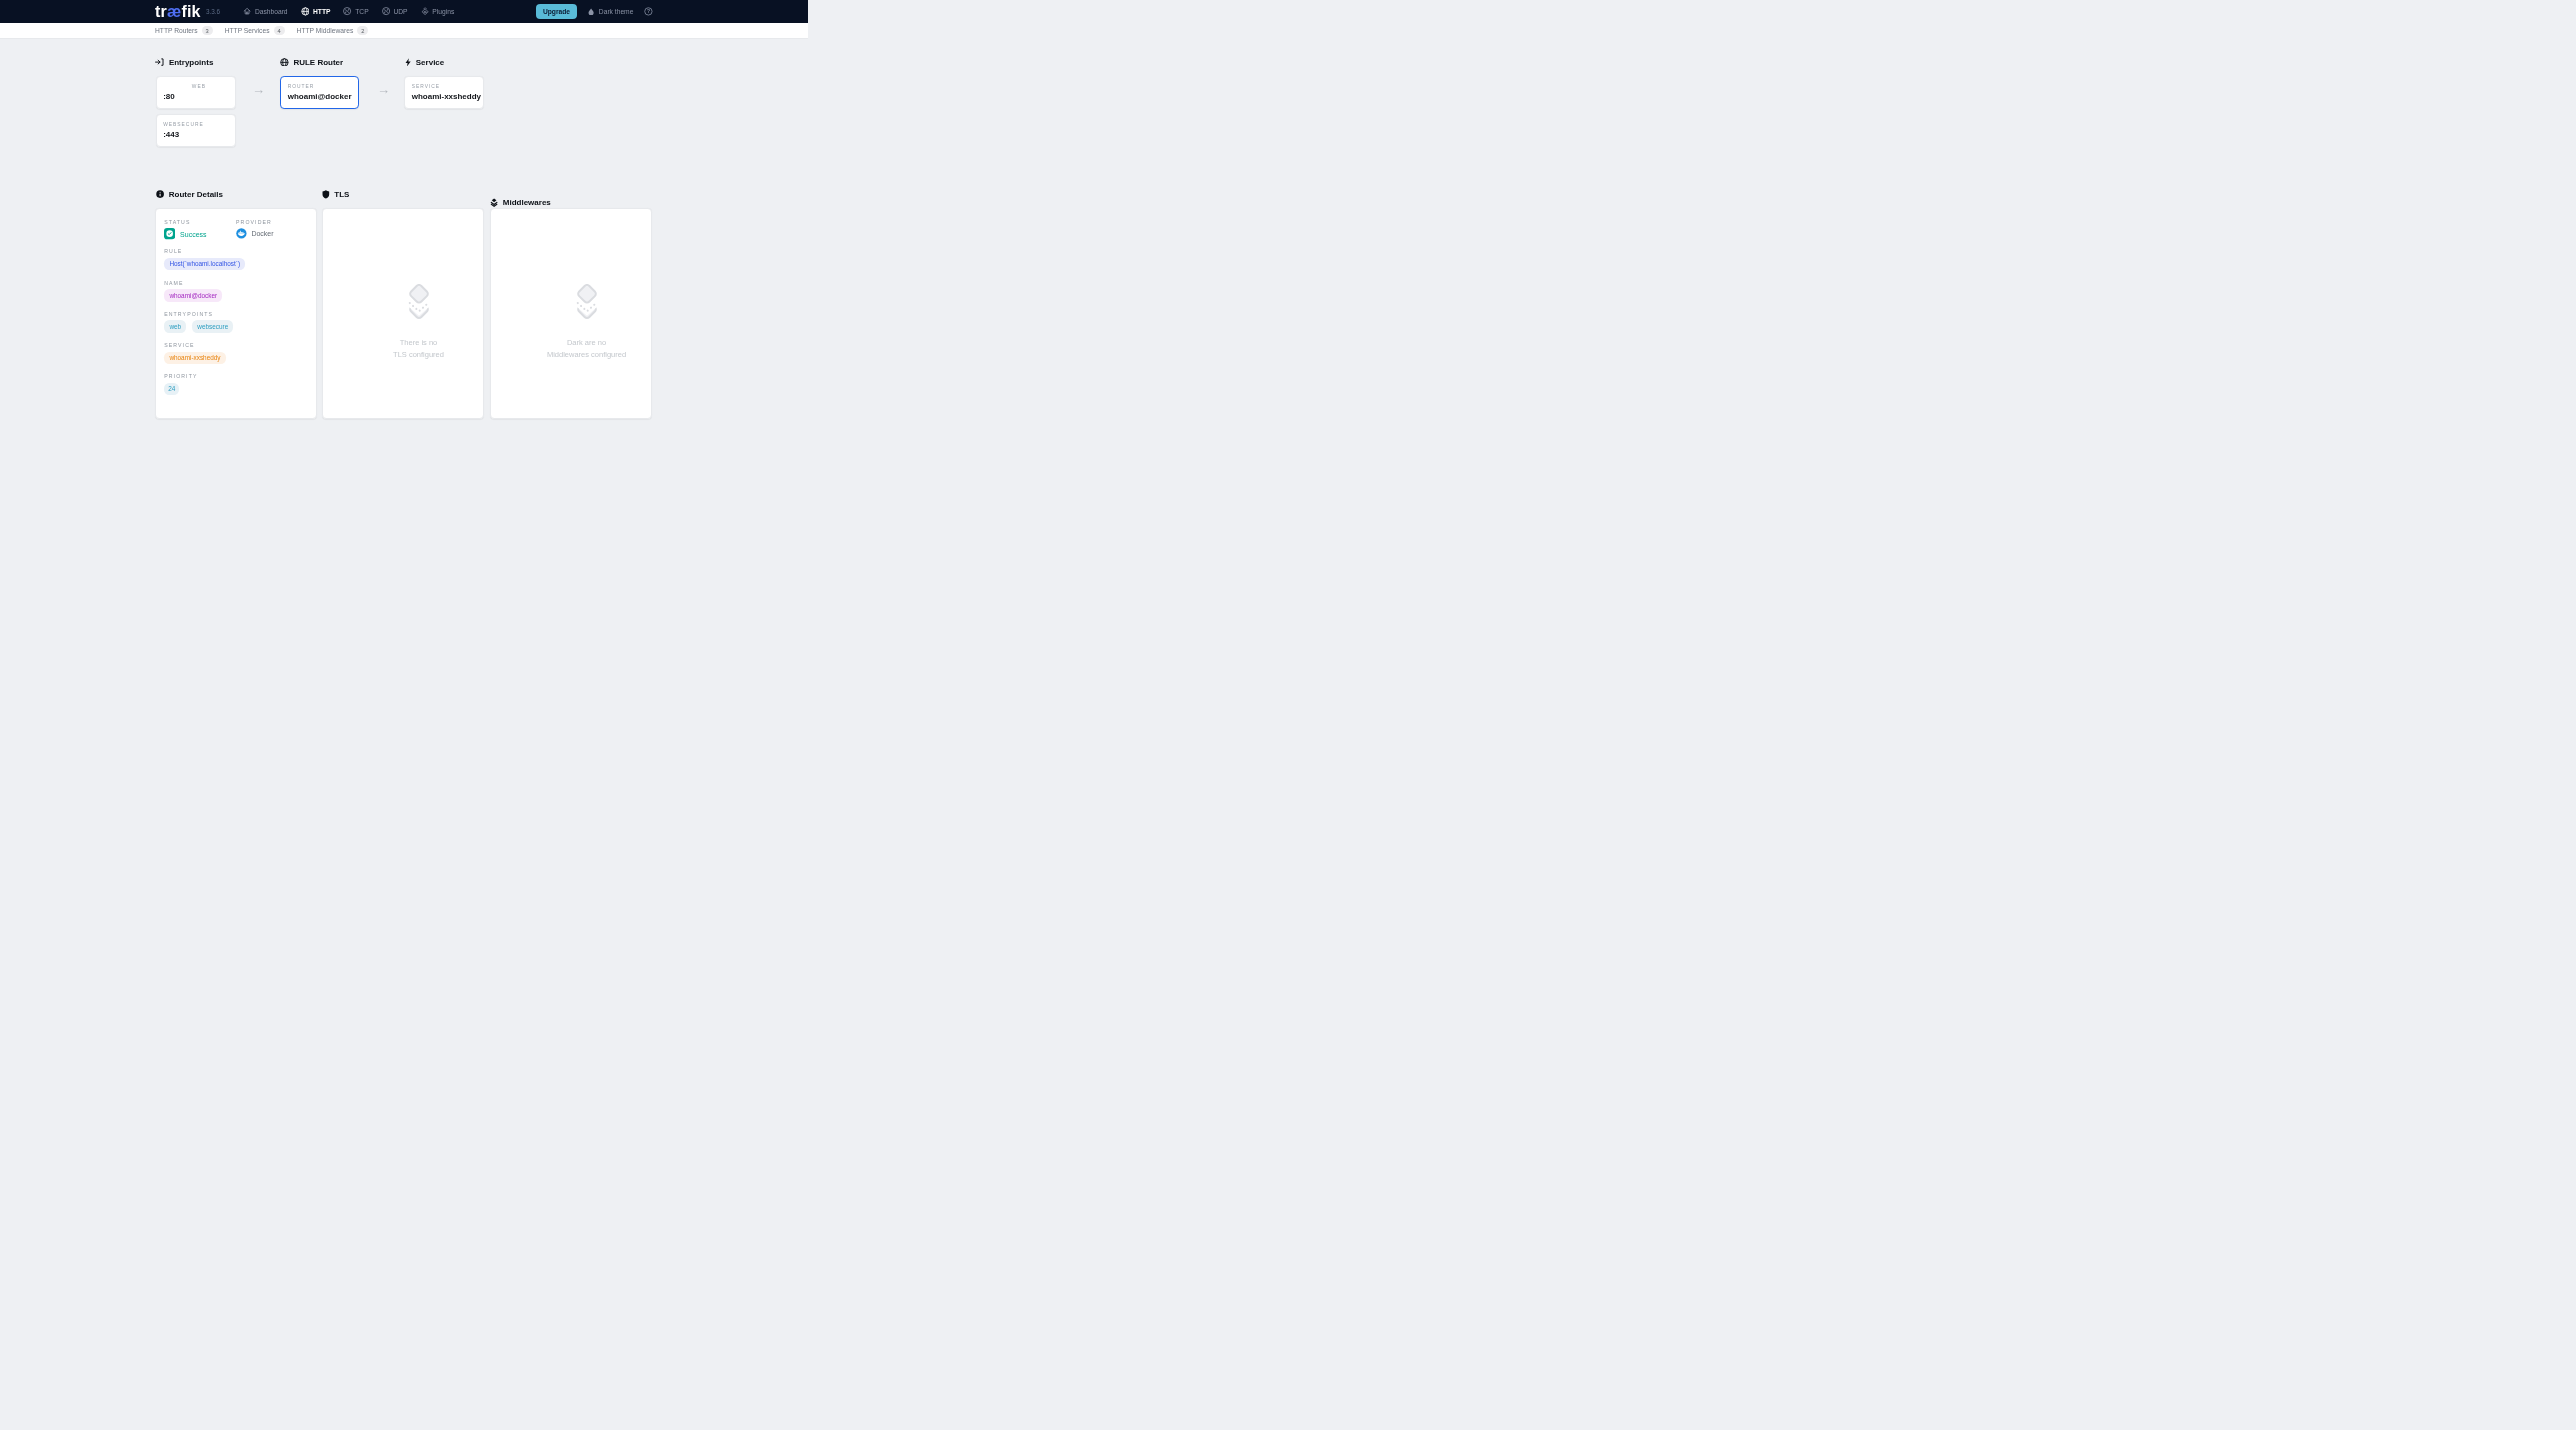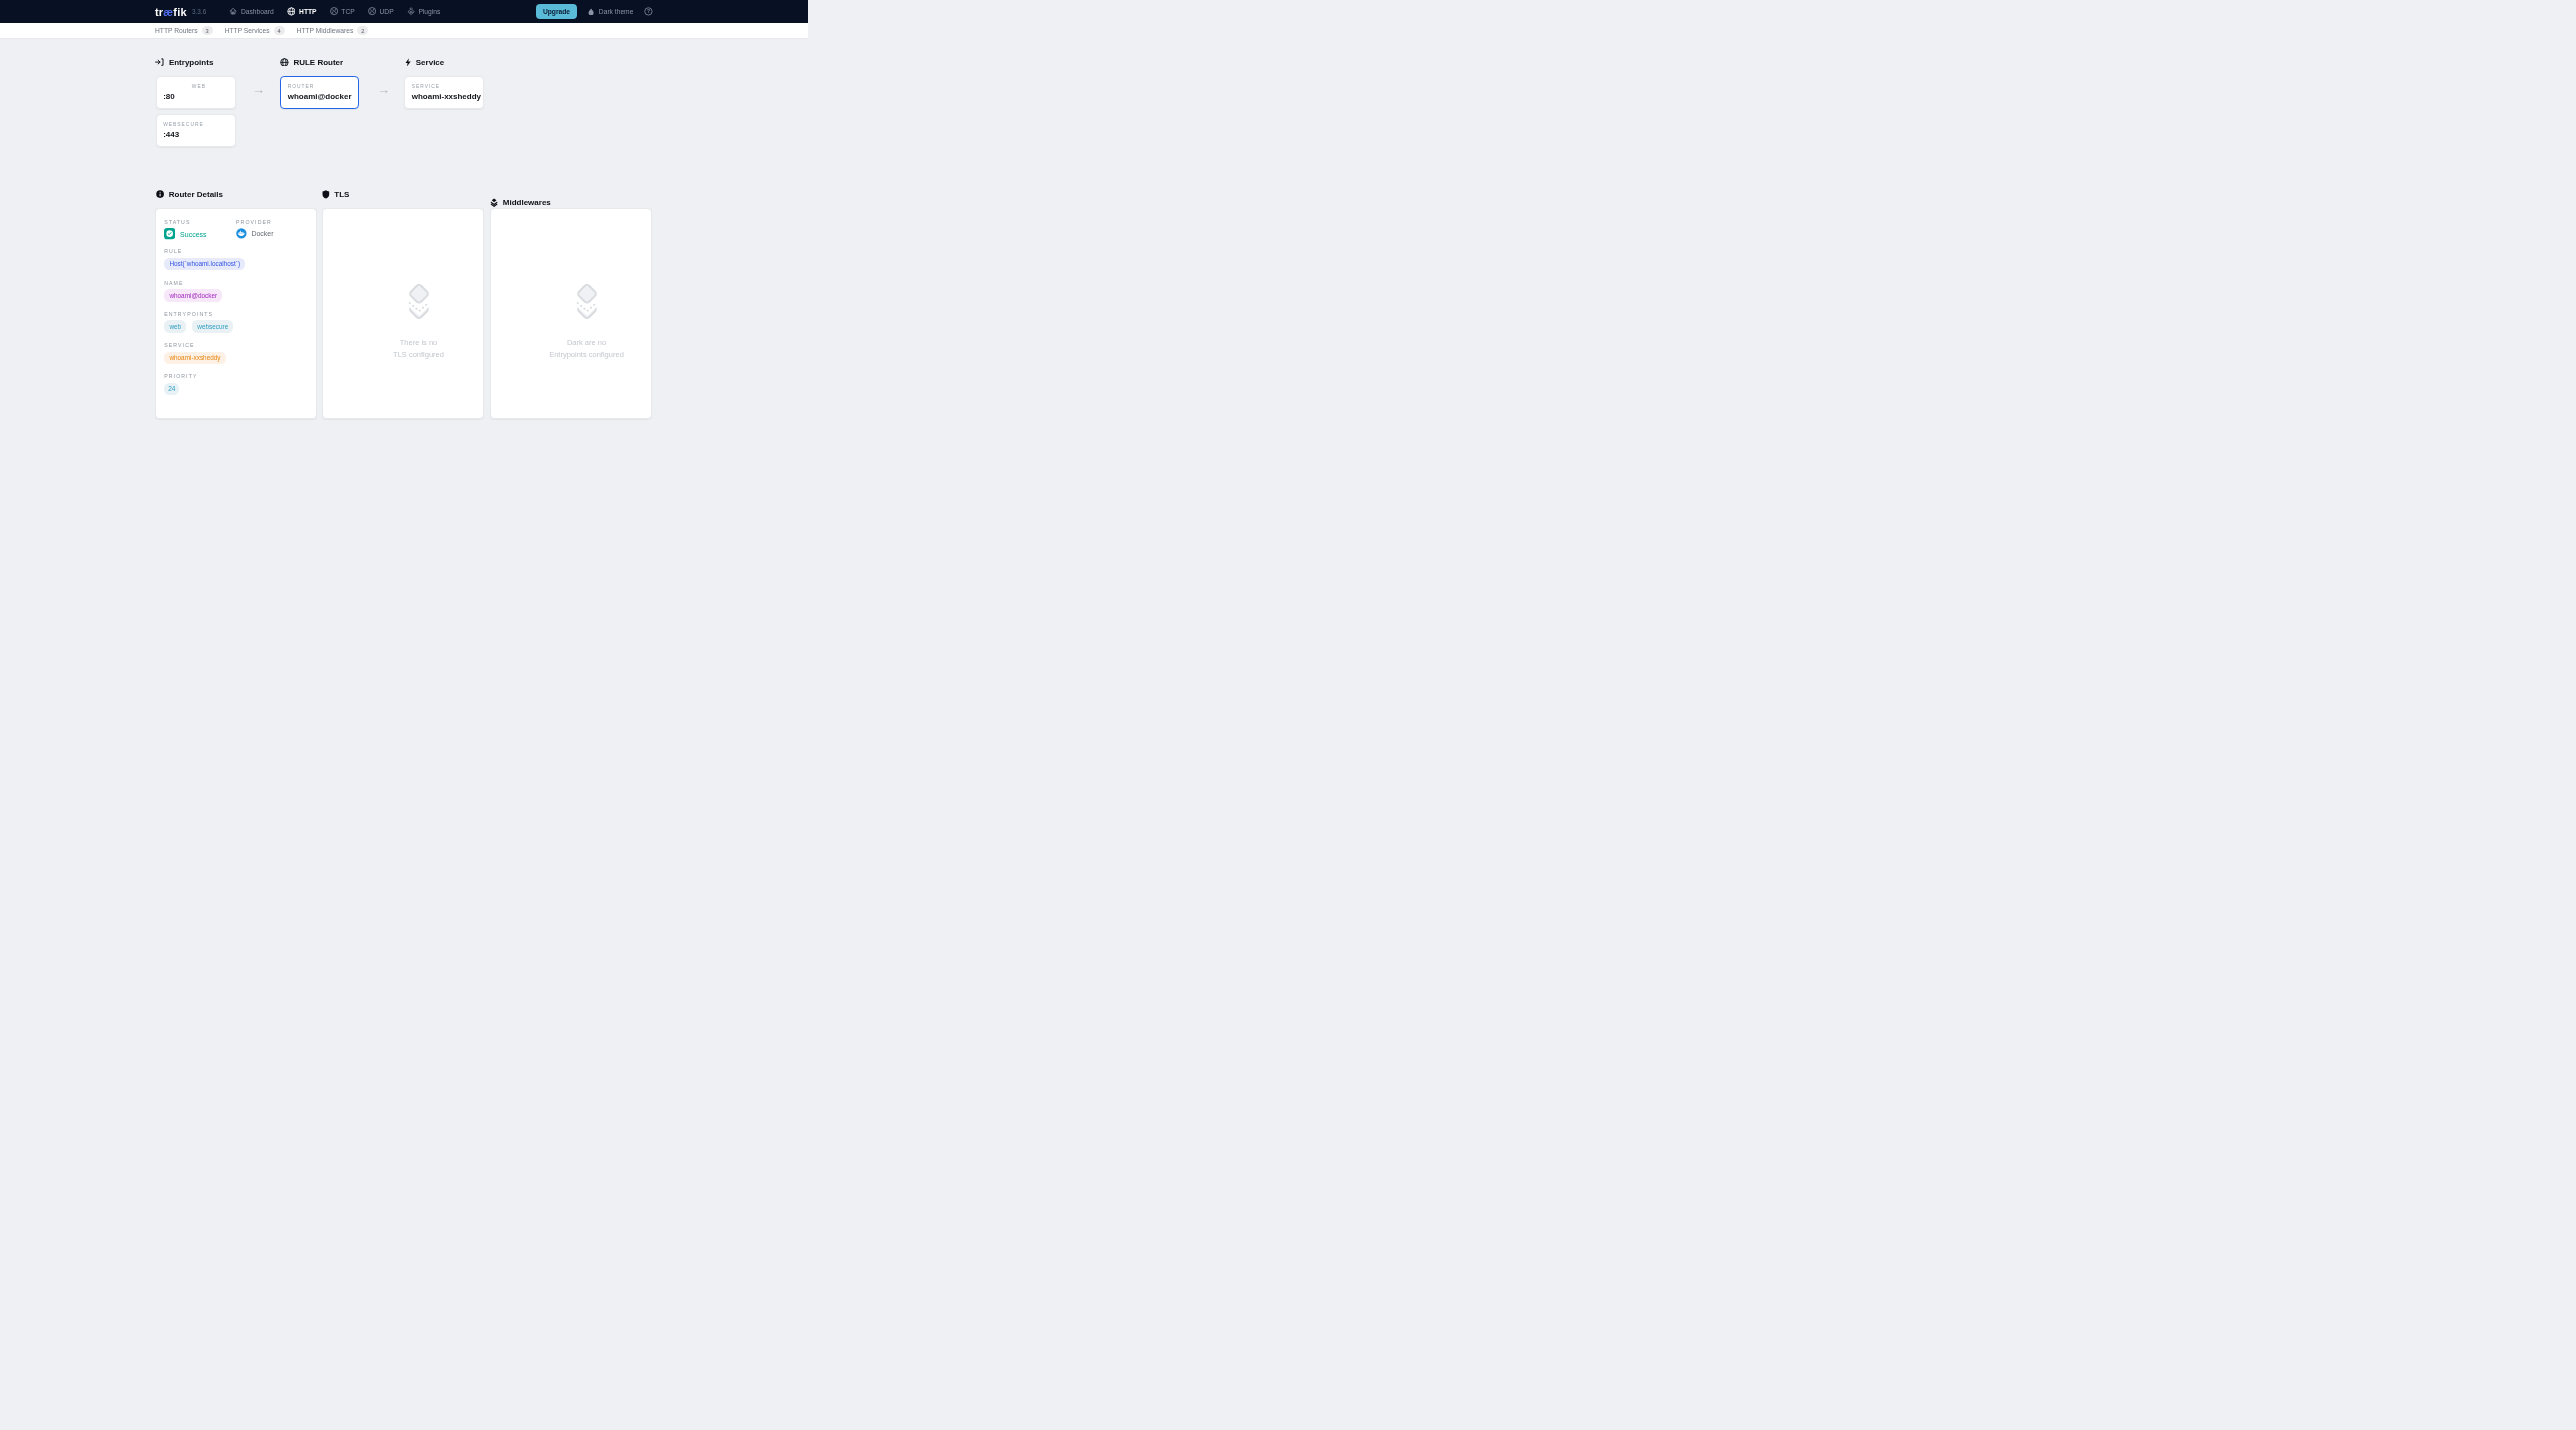--- a/index.html
+++ b/index.html
@@ -2,21 +2,21 @@
 <html style="font-size:8.2px"><head>
 <meta charset="utf-8">
 <style>
   * { margin:0; padding:0; box-sizing:border-box; }
   html,body { width:808px; height:445px; }
   body { background:#eef0f3; font-family:"Liberation Sans", sans-serif; overflow:hidden; }
 
   
   .navbar { height:23px; background:#081123; display:flex; align-items:center; }
   .nav-inner { width:498px; margin:0 auto; display:flex; align-items:center; }
-  .logo { color:#ffffff; font-size:11px; font-weight:700; letter-spacing:0.2px; display:flex; align-items:baseline; cursor:pointer; }
+  .logo { color:#ffffff; font-size:16px; font-weight:700; letter-spacing:0.2px; display:flex; align-items:baseline; cursor:pointer; }
   .logo .ae { color:#4f6ff2; }
   .version { color:#5b6a84; font-size:6.4px; margin-left:5.2px; }
   .nav-menu { display:flex; gap:13px; margin-left:23px; align-items:center; }
   .nav-item { display:flex; align-items:center; gap:3.6px; color:#8b93a6; font-size:6.7px; cursor:pointer; }
   .nav-item.active { color:#ffffff; font-weight:700; }
   .nav-right { margin-left:auto; display:flex; align-items:center; gap:10.8px; }
   .upgrade-btn { background:#59bbd8; color:#0b1b33; font-weight:700; font-size:6.7px; border:none; border-radius:4.1px; padding:4.1px 7.2px; cursor:pointer; font-family:"Liberation Sans", sans-serif; }
   .theme-toggle { display:flex; align-items:center; gap:4.6px; color:#8b93a6; font-size:6.7px; cursor:pointer; }
   .help-btn { display:flex; align-items:center; cursor:pointer; }
 
@@ -347,19 +347,19 @@
           <g clip-path="url(#cutB)">
               <g transform="rotate(45 31 49)">
                 <rect x="17" y="35" width="28" height="28" rx="6.5" fill="#f0f1f4" stroke="#dadce0" stroke-width="4"></rect>
               </g>
             </g>
           <path d="M13 37 L31 53 L49 37" fill="none" stroke="#dadce0" stroke-width="4" stroke-linecap="round" stroke-dasharray="0.1 8.5"></path>
         </svg>
       </span>
       <div class="empty-text">
         <div>Dark are no</div>
-        <div>Entrypoints configured</div>
+        <div>Middlewares configured</div>
       </div>
     </div>
   </div>
 
 </div>
 
 
 </body></html>

